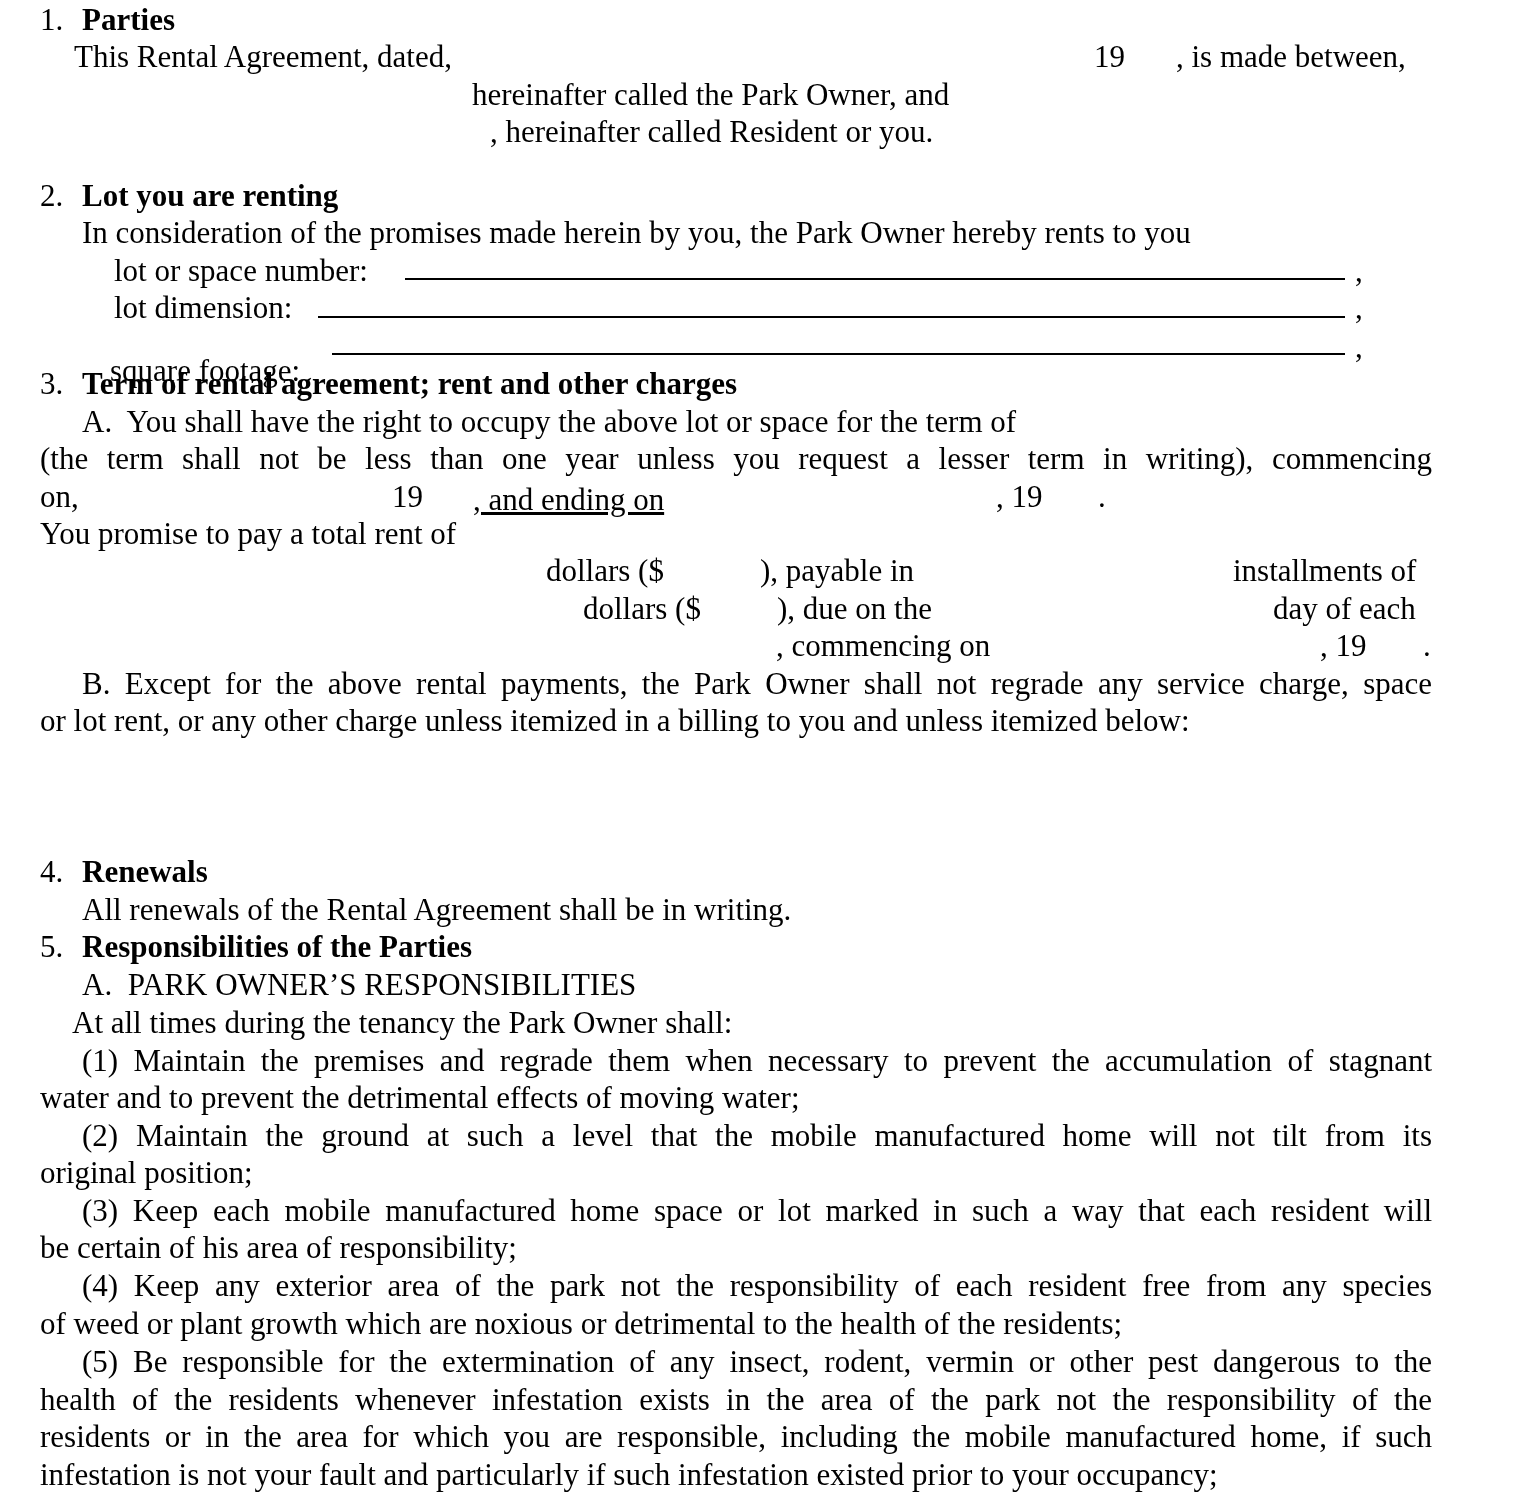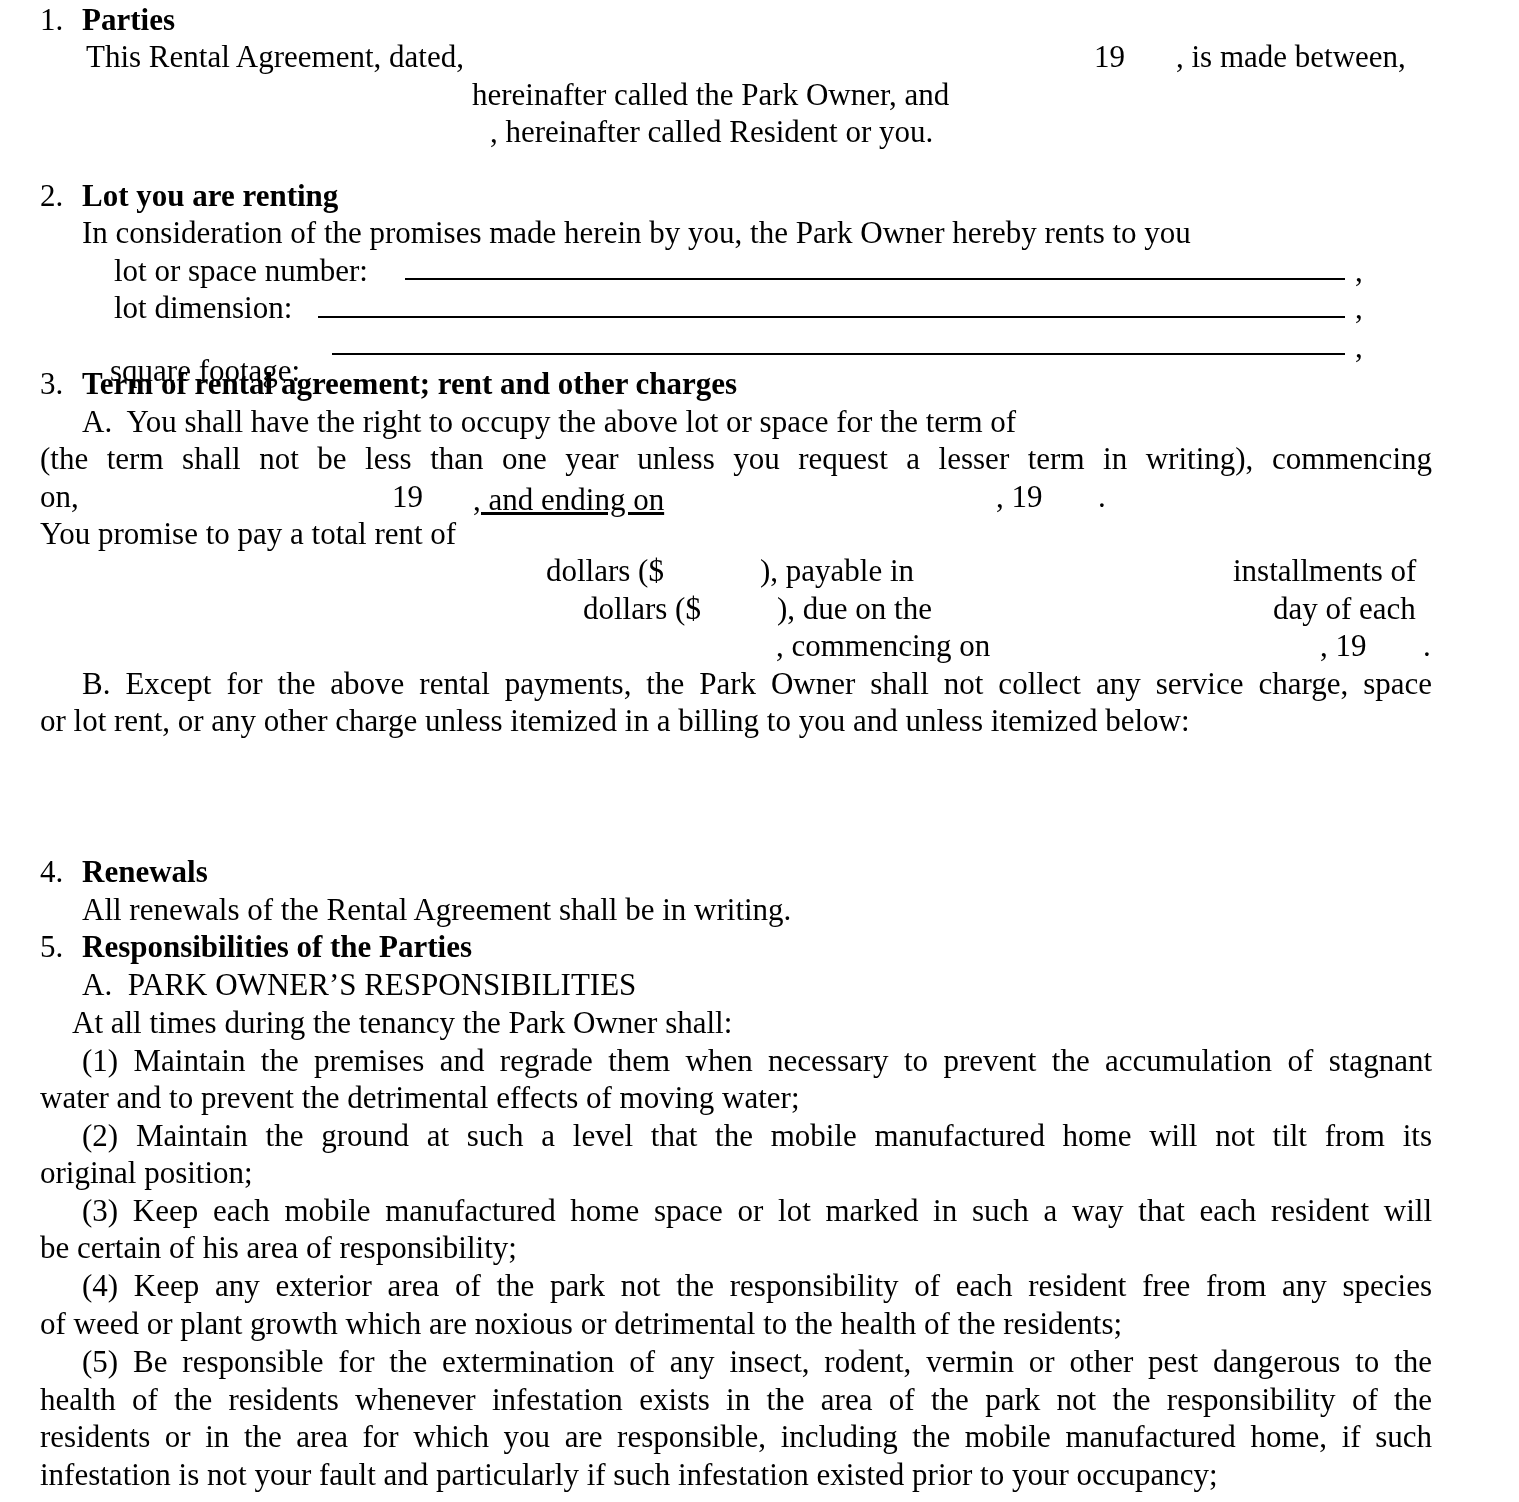--- a/index.html
+++ b/index.html
@@ -12,21 +12,21 @@
     .b { font-weight: bold; }
     .just { position: absolute; left: 40px; width: 1392px; text-align: justify; text-align-last: justify; line-height: 36px; white-space: normal; font-family: Liberation Serif, serif; }
     .rule { position: absolute; height: 2px; background: #000000; }
   </style>
 </head>
 <body>
 
 <div>
   <span class="t" style="left:40px;top:2px;">1.</span>
   <span class="t b" style="left:82px;top:2px;">Parties</span>
-  <span class="t" style="left:86px;top:39px;">This Rental Agreement, dated,</span>
+  <span class="t" style="left:74px;top:39px;">This Rental Agreement, dated,</span>
   <span class="t" style="left:1094px;top:39px;">19</span>
   <span class="t" style="left:1176px;top:39px;">, is made between,</span>
   <span class="t" style="left:472px;top:77px;">hereinafter called the Park Owner, and</span>
   <span class="t" style="left:490px;top:114px;">, hereinafter called Resident or you.</span>
 </div>
 
 <div>
   <span class="t" style="left:40px;top:178px;">2.</span>
   <span class="t b" style="left:82px;top:178px;">Lot you are renting</span>
   <span class="t" style="left:82px;top:215px;">In consideration of the promises made herein by you, the Park Owner hereby rents to you</span>
@@ -61,21 +61,21 @@
   <span class="t" style="left:1233px;top:553px;">installments of</span>
 
   <span class="t" style="left:583px;top:591px;">dollars ($</span>
   <span class="t" style="left:777px;top:591px;">), due on the</span>
   <span class="t" style="left:1273px;top:591px;">day of each</span>
 
   <span class="t" style="left:776px;top:628px;">, commencing on</span>
   <span class="t" style="left:1320px;top:628px;">, 19</span>
   <span class="t" style="left:1423px;top:628px;">.</span>
 
-  <span class="t" style="left:82px;top:666px;width:1350px;text-align:justify;text-align-last:justify;white-space:normal;">B.  Except for the above rental payments, the Park Owner shall not collect any service charge, space</span>
+  <span class="t" style="left:82px;top:666px;width:1350px;text-align:justify;text-align-last:justify;white-space:normal;">B.  Except for the above rental payments, the Park Owner shall not regrade any service charge, space</span>
   <span class="t" style="left:40px;top:703px;">or lot rent, or any other charge unless itemized in a billing to you and unless itemized below:</span>
 </div>
 
 <div>
   <span class="t" style="left:40px;top:854px;">4.</span>
   <span class="t b" style="left:82px;top:854px;">Renewals</span>
   <span class="t" style="left:82px;top:892px;">All renewals of the Rental Agreement shall be in writing.</span>
 </div>
 
 <div>

